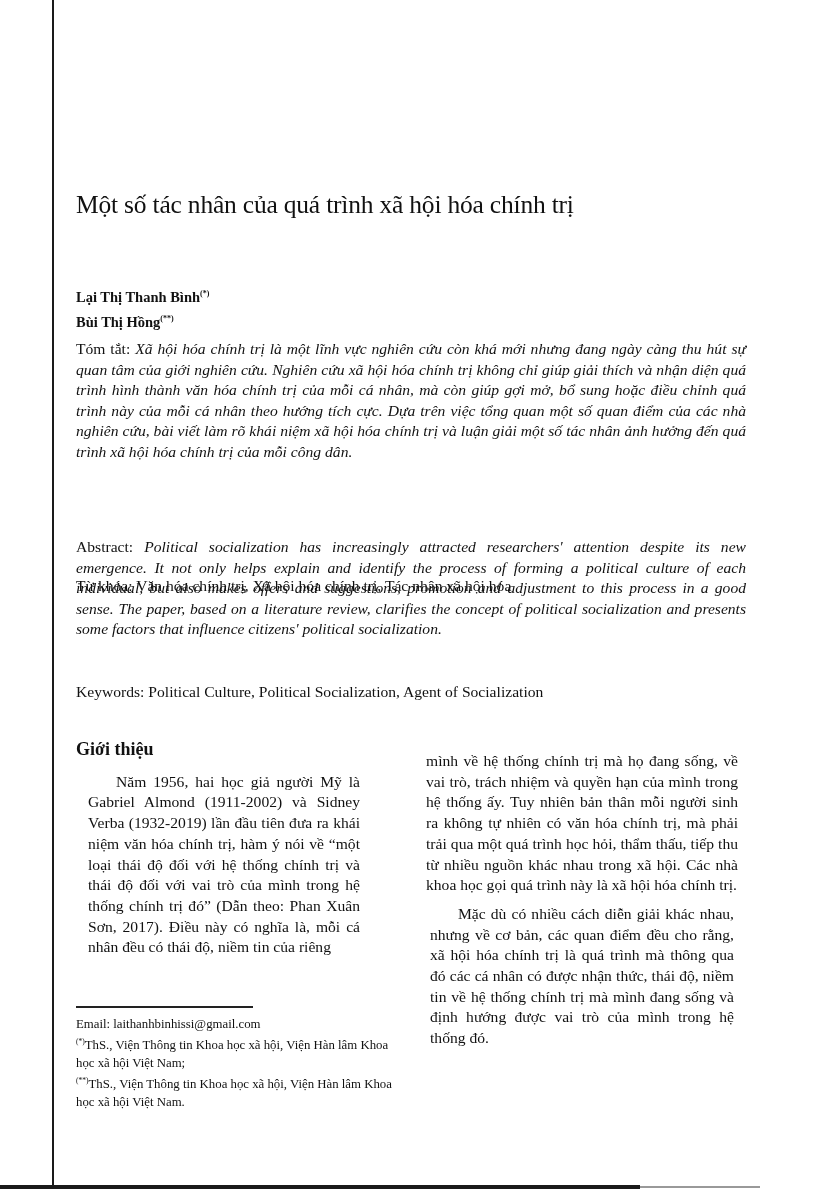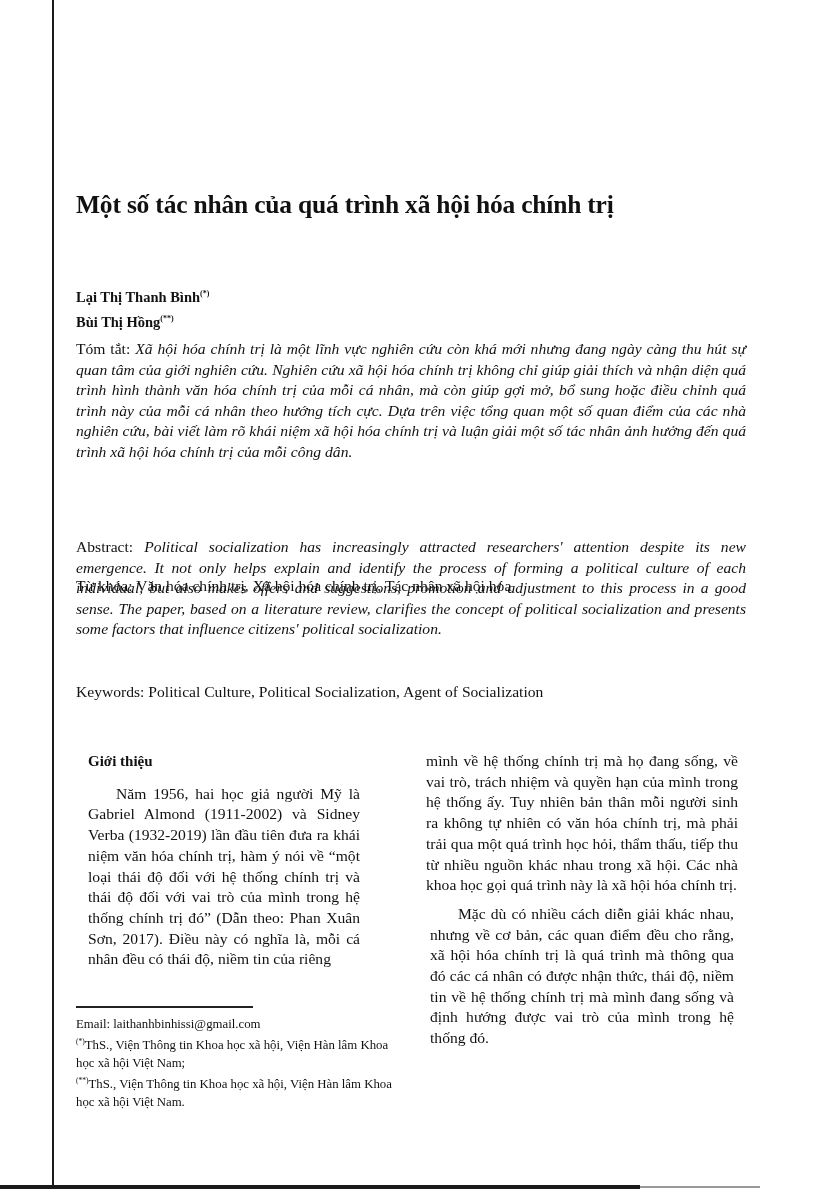--- a/index.html
+++ b/index.html
@@ -39,21 +39,21 @@
       height: 2px;
       background: #555;
       opacity: 0.6;
     }
     .title {
       position: absolute;
       left: 76px;
       top: 190px;
       margin: 0;
       font-size: 25.5px;
-      font-weight: bold;
+      font-weight: normal;
       letter-spacing: -0.2px;
       white-space: nowrap;
     }
     .authors {
       position: absolute;
       left: 76px;
       top: 283px;
       font-size: 14.5px;
       font-weight: bold;
       line-height: 21px;
@@ -82,22 +82,22 @@
       position: absolute;
       width: 296px;
       font-size: 15.6px;
       line-height: 20.7px;
       text-align: justify;
     }
     .col-left { left: 76px; top: 739px; }
     .col-right { left: 418px; top: 743px; width: 328px; }
     .section-heading {
       font-weight: bold;
-      margin: 12px;
-      font-size: 15px;
+      margin: 0;
+      font-size: 18px;
       line-height: 20.7px;
     }
     .para { margin: 12px; text-indent: 28px; }
     .para-cont { margin: 8px; }
     .para-gap { margin-top: 8px; }
 
     .fn-rule {
       position: absolute;
       left: 76px;
       top: 1006px;

